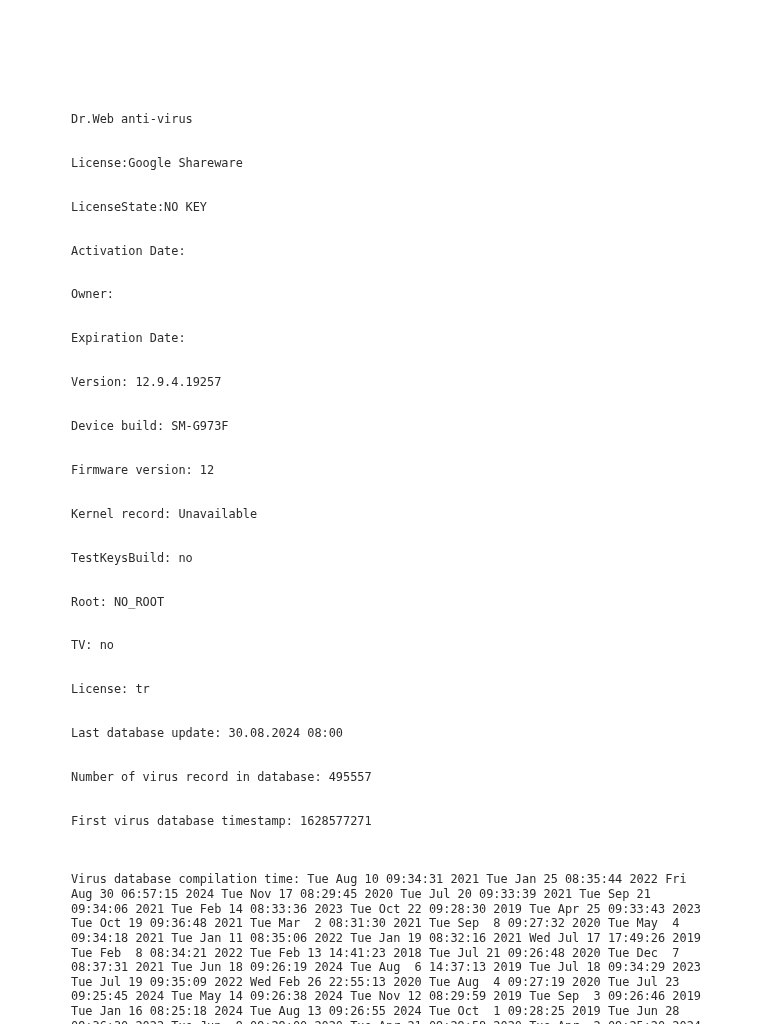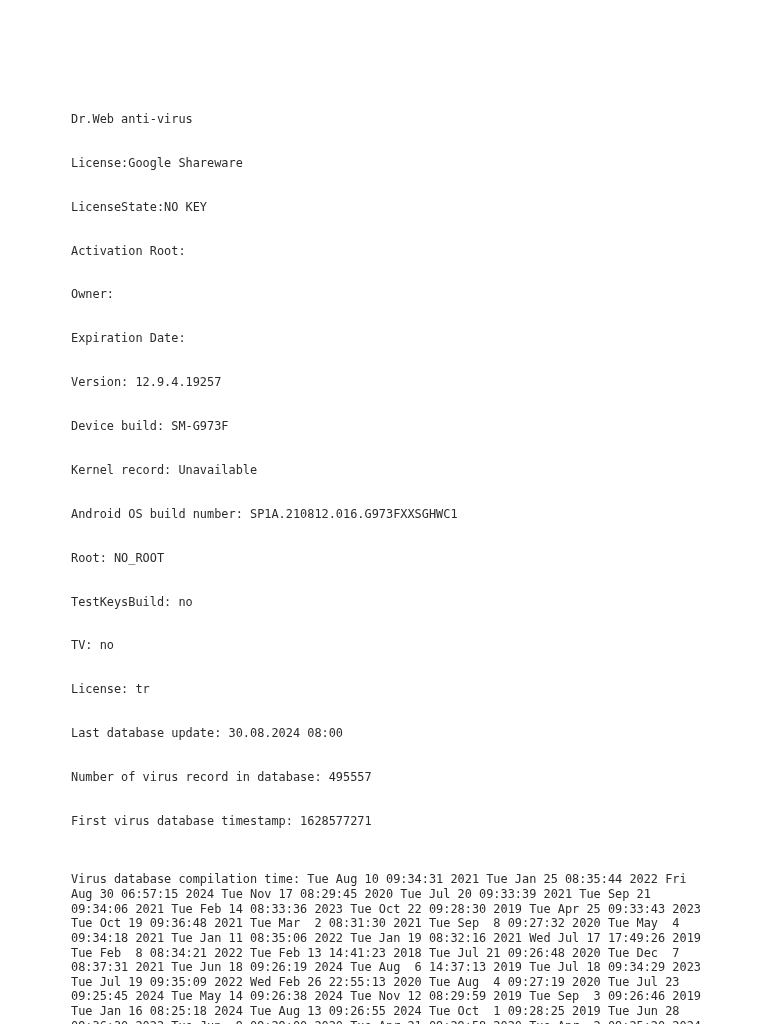--- a/index.html
+++ b/index.html
@@ -47,29 +47,29 @@
 </style>
 </head>
 <body>
 
 <div class="page">
   <div class="report">
 
     <span class="line">Dr.Web anti-virus</span>
     <span class="line">License:Google Shareware</span>
     <span class="line">LicenseState:NO KEY</span>
-    <span class="line">Activation Root:</span>
+    <span class="line">Activation Date:</span>
     <span class="line">Owner:</span>
     <span class="line">Expiration Date:</span>
     <span class="line">Version: 12.9.4.19257</span>
     <span class="line">Device build: SM-G973F</span>
+    <span class="line">Firmware version: 12</span>
     <span class="line">Kernel record: Unavailable</span>
-    <span class="line">Android OS build number: SP1A.210812.016.G973FXXSGHWC1</span>
+    <span class="line">TestKeysBuild: no</span>
     <span class="line">Root: NO_ROOT</span>
-    <span class="line">TestKeysBuild: no</span>
     <span class="line">TV: no</span>
     <span class="line">License: tr</span>
     <span class="line">Last database update: 30.08.2024 08:00</span>
     <span class="line">Number of virus record in database: 495557</span>
     <span class="line">First virus database timestamp: 1628577271</span>
 
     <span class="para">Virus database compilation time: Tue Aug 10 09:34:31 2021 Tue Jan 25 08:35:44 2022 Fri Aug 30 06:57:15 2024 Tue Nov 17 08:29:45 2020 Tue Jul 20 09:33:39 2021 Tue Sep 21 09:34:06 2021 Tue Feb 14 08:33:36 2023 Tue Oct 22 09:28:30 2019 Tue Apr 25 09:33:43 2023 Tue Oct 19 09:36:48 2021 Tue Mar  2 08:31:30 2021 Tue Sep  8 09:27:32 2020 Tue May  4 09:34:18 2021 Tue Jan 11 08:35:06 2022 Tue Jan 19 08:32:16 2021 Wed Jul 17 17:49:26 2019 Tue Feb  8 08:34:21 2022 Tue Feb 13 14:41:23 2018 Tue Jul 21 09:26:48 2020 Tue Dec  7 08:37:31 2021 Tue Jun 18 09:26:19 2024 Tue Aug  6 14:37:13 2019 Tue Jul 18 09:34:29 2023 Tue Jul 19 09:35:09 2022 Wed Feb 26 22:55:13 2020 Tue Aug  4 09:27:19 2020 Tue Jul 23 09:25:45 2024 Tue May 14 09:26:38 2024 Tue Nov 12 08:29:59 2019 Tue Sep  3 09:26:46 2019 Tue Jan 16 08:25:18 2024 Tue Aug 13 09:26:55 2024 Tue Oct  1 09:28:25 2019 Tue Jun 28 09:36:30 2022 Tue Jun  9 09:29:00 2020 Tue Apr 21 09:29:58 2020 Tue Apr  2 09:25:20 2024 Tue Mar  1 08:35:37 2022 Tue Jun  6 09:34:13 2023 Tue Sep  5 09:53:10 2023 Tue Dec  6 08:34:19 2022 Tue Oct 31 08:35:28 2023 Wed Dec 11 14:15:42 2019 Tue Oct 11 09:33:20 2022 Tue Mar 22 08:36:05 2022 Tue May  3 09:36:59 2022</span>
 
     
 

